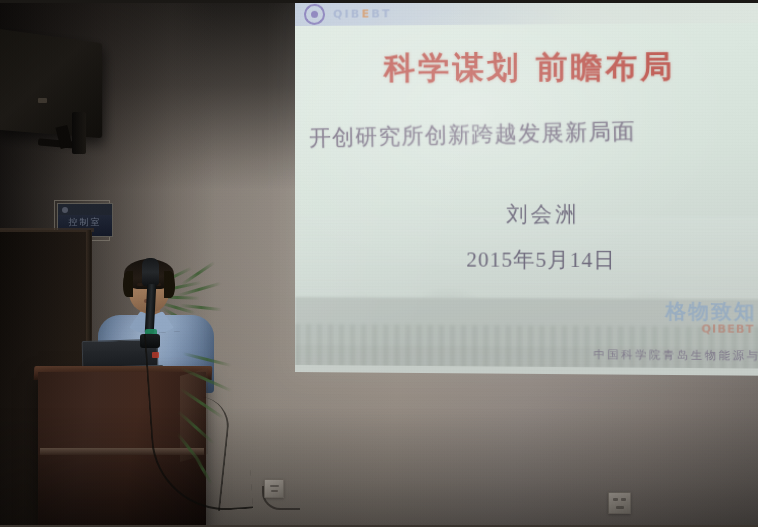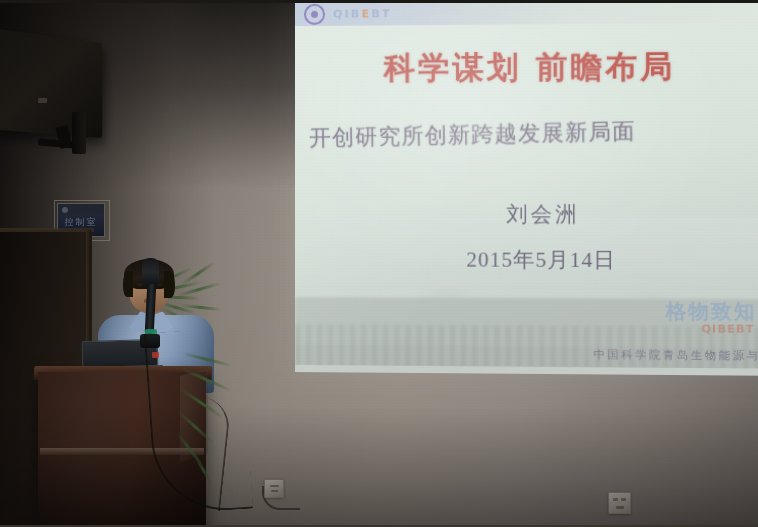--- a/index.html
+++ b/index.html
@@ -250,21 +250,21 @@
     border-radius:2px;
   }
   .speaker-arm{
     position:absolute;left:38px;top:140px;width:38px;height:7px;
     background:#0d0b09;transform:rotate(5deg);border-radius:2px;
   }
 
   
   .wall-sign{
     position:absolute;left:57px;top:203px;
-    width:48px;height:34px;
+    width:56px;height:34px;
     background:linear-gradient(180deg,#2a2f3d 0%,#1c2231 55%,#141927 100%);
     border:1px solid #5d5a54;
     box-sizing:border-box;
     overflow:hidden;
   }
   .wall-sign-top{
     position:absolute;left:0;top:0;width:100%;height:11px;
     background:#20252f;
   }
   .wall-sign-dot{

